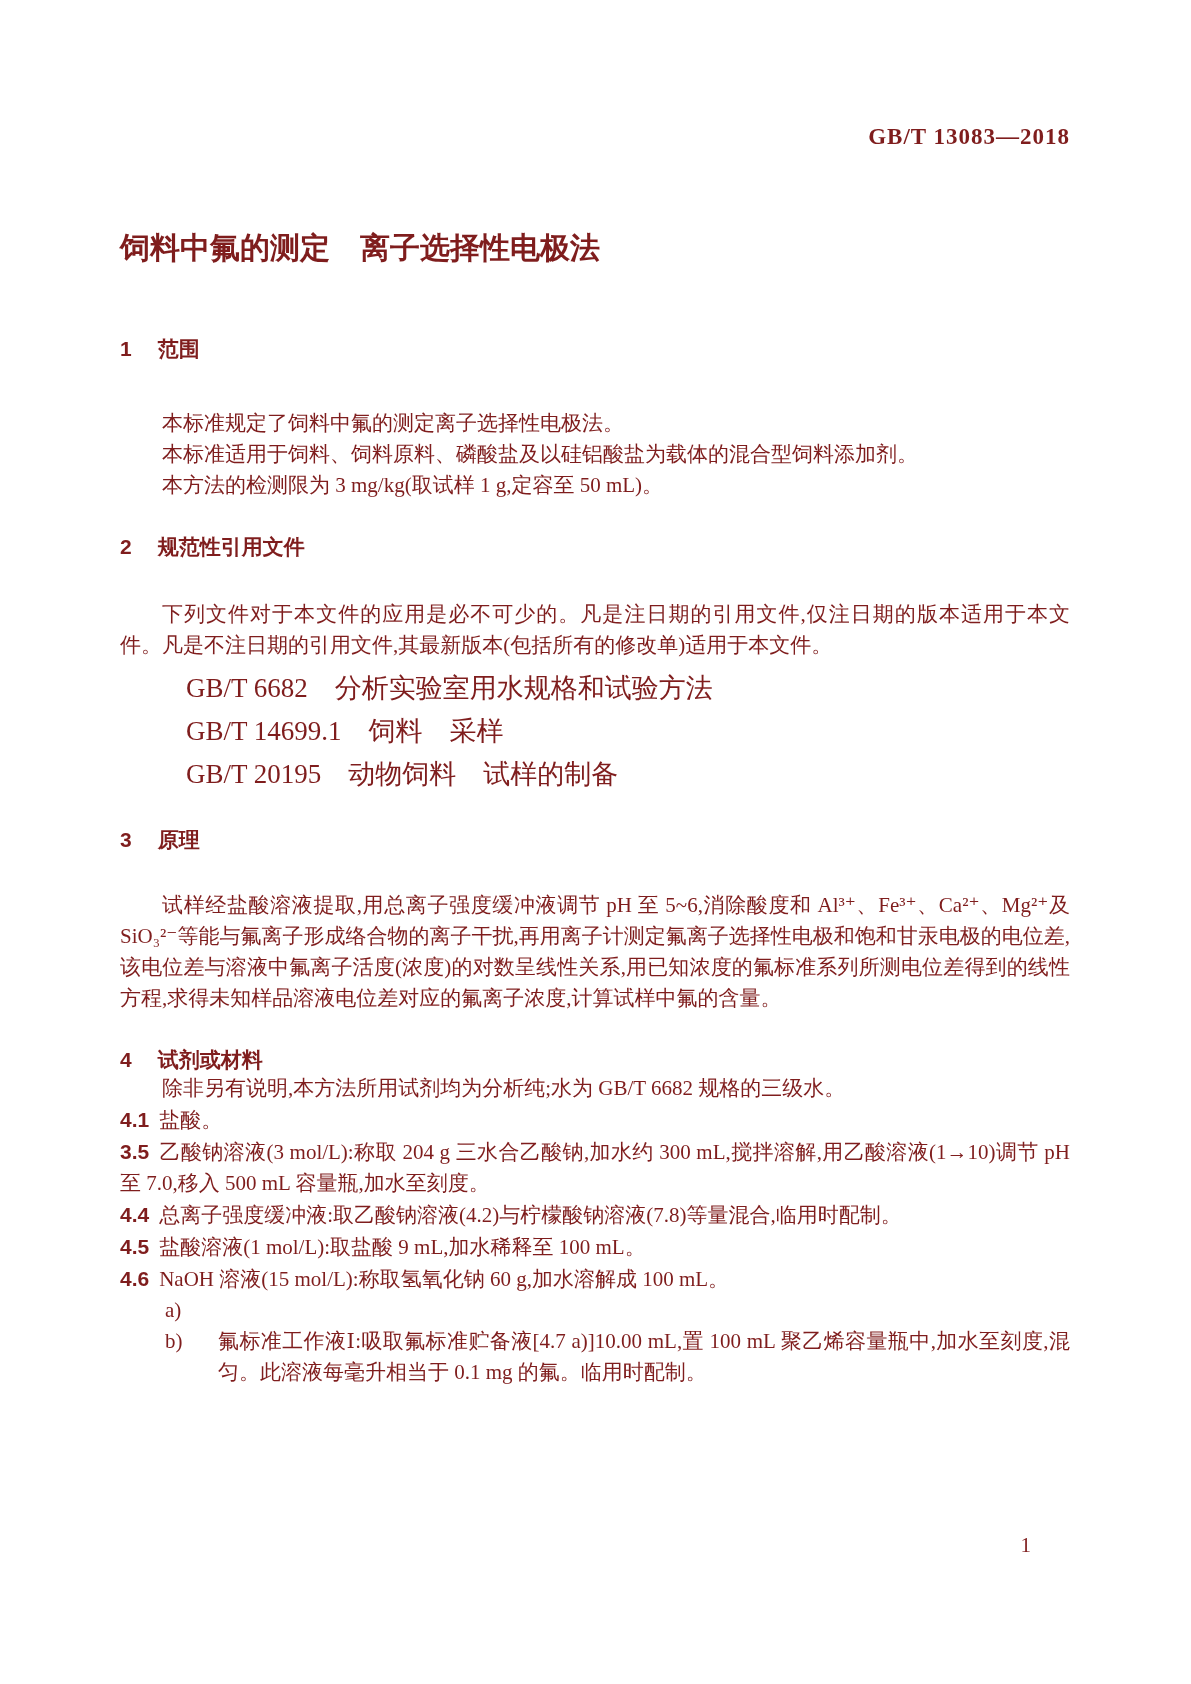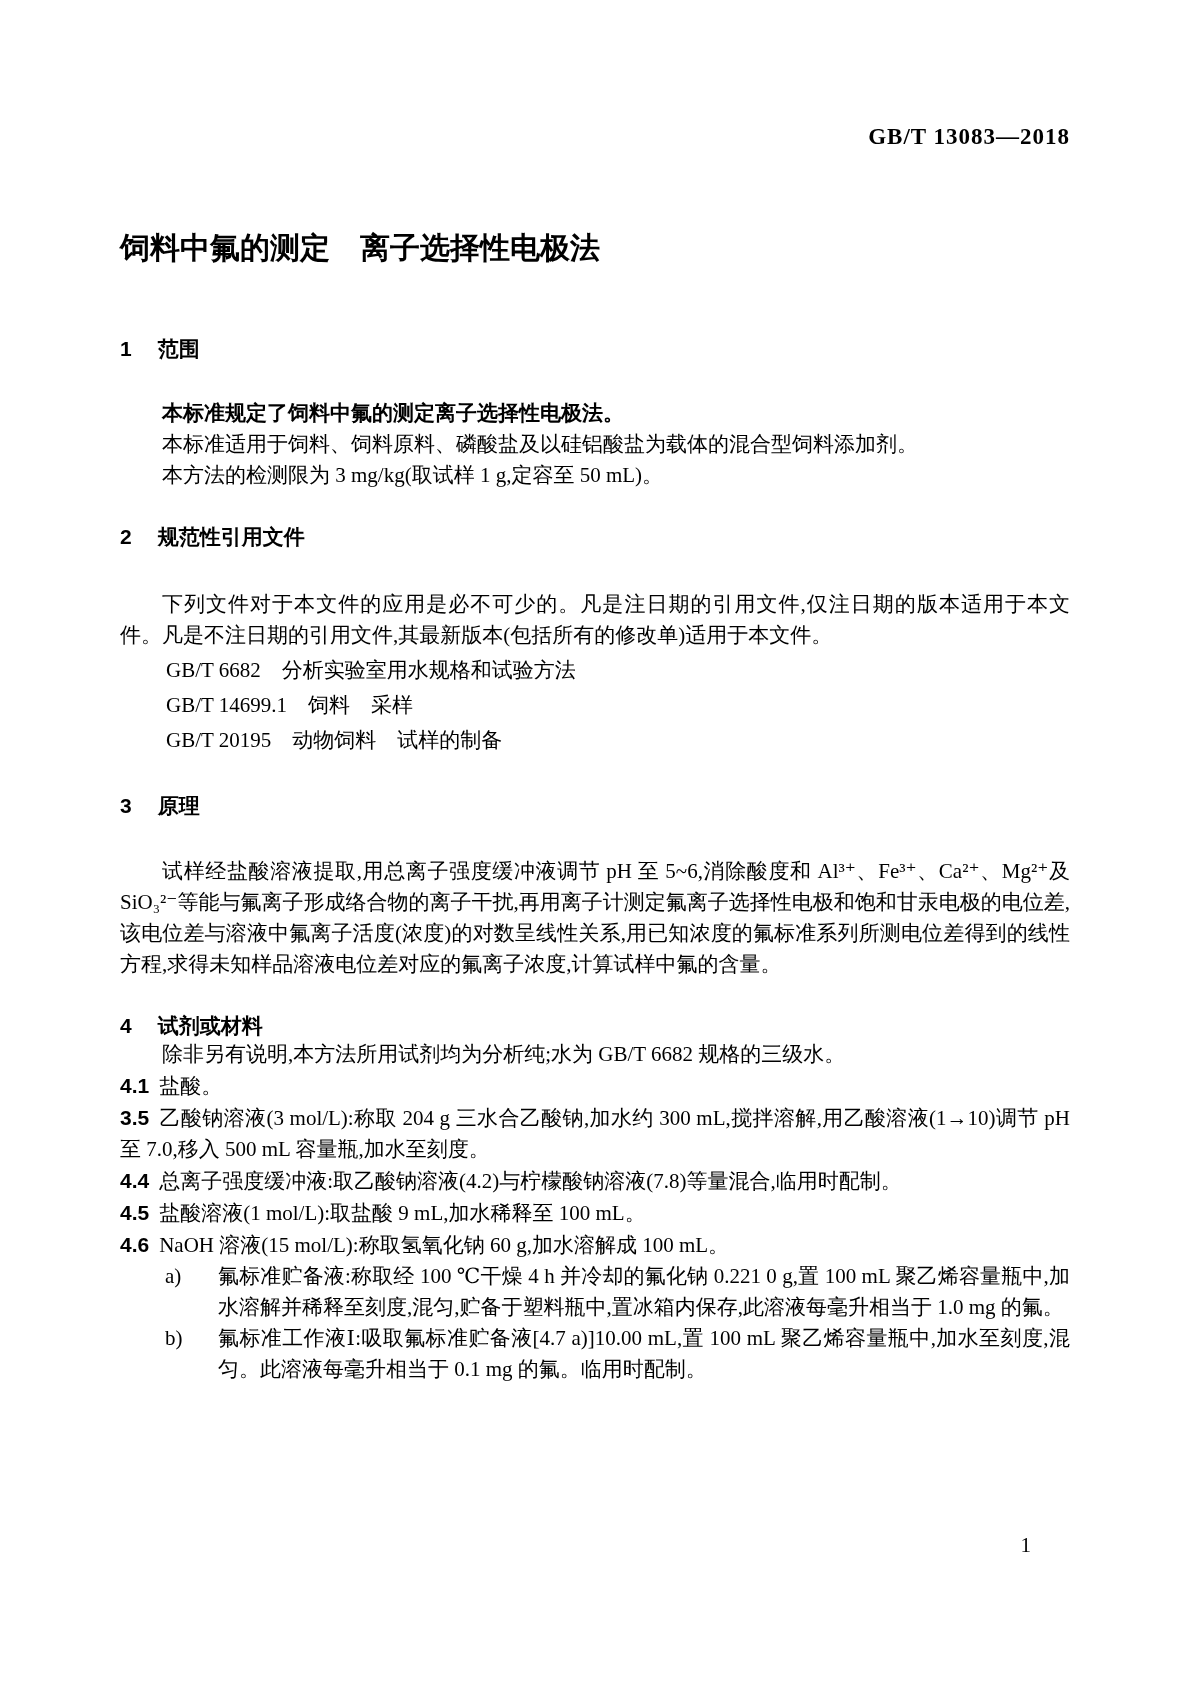--- a/index.html
+++ b/index.html
@@ -5,21 +5,21 @@
   html, body {
     margin: 0;
     padding: 0;
     background: #ffffff;
   }
   .page {
     position: relative;
     width: 1191px;
     height: 1684px;
     background: #ffffff;
-    color: #000000;
+    color: #7f1d1d;
     font-family: "Liberation Serif", "DejaVu Serif", serif;
     overflow: hidden;
   }
   .content {
     padding: 0 121px 0 120px;
   }
   
   .std-code {
     padding-top: 124px;
     text-align: right;
@@ -53,28 +53,28 @@
   .sec-h-3 { margin-top: 37px; }
   .sec-h-4 { margin-top: 33px; }
   
   .body-p {
     margin: 0;
     font-size: 21px;
     line-height: 31px;
     text-align: justify;
   }
   .indent { text-indent: 2em; }
-  .mt-p1 { margin-top: 36px; font-weight: bold; }
+  .mt-p1 { margin-top: 46px; }
   .mt-p2 { margin-top: 39px; }
   .mt-p3 { margin-top: 37px; }
   .mt-p4 { }
   .ref-line {
-    margin: 4px;
+    margin: 12px;
     padding-left: 2em;
-    font-size: 21px;
+    font-size: 27px;
     line-height: 31px;
   }
   
   .clause {
     margin: 0;
     font-size: 21px;
     line-height: 31px;
     text-align: justify;
   }
   .clause-num {
@@ -144,21 +144,20 @@
     <p class="body-p indent mt-p4">除非另有说明,本方法所用试剂均为分析纯;水为 GB/T 6682 规格的三级水。</p>
 
     <p class="clause"><span class="clause-num">4.1</span><span>盐酸。</span></p>
     <p class="clause"><span class="clause-num">3.5</span><span>乙酸钠溶液(3 mol/L):称取 204 g 三水合乙酸钠,加水约 300 mL,搅拌溶解,用乙酸溶液(1→10)调节 pH 至 7.0,移入 500 mL 容量瓶,加水至刻度。</span></p>
     <p class="clause"><span class="clause-num">4.4</span><span>总离子强度缓冲液:取乙酸钠溶液(4.2)与柠檬酸钠溶液(7.8)等量混合,临用时配制。</span></p>
     <p class="clause"><span class="clause-num">4.5</span><span>盐酸溶液(1 mol/L):取盐酸 9 mL,加水稀释至 100 mL。</span></p>
     <p class="clause"><span class="clause-num">4.6</span><span>NaOH 溶液(15 mol/L):称取氢氧化钠 60 g,加水溶解成 100 mL。</span></p>
 
     <div class="subitem">
       <span class="sub-label">a)</span>
-      <span class="sub-text">氟标准贮备液:称取经 100 ℃干燥 4 h 并冷却的氟化钠 0.221 0 g,置 100 mL 聚乙烯容量瓶中,加水溶解并稀释至刻度,混匀,贮备于塑料瓶中,置冰箱内保存,此溶液每毫升相当于 1.0 mg 的氟。</span>
     </div>
     <div class="subitem">
       <span class="sub-label">b)</span>
       <span class="sub-text">氟标准工作液Ⅰ:吸取氟标准贮备液[4.7 a)]10.00 mL,置 100 mL 聚乙烯容量瓶中,加水至刻度,混匀。此溶液每毫升相当于 0.1 mg 的氟。临用时配制。</span>
     </div>
 
   </div>
 
   <div class="page-num">1</div>
 </div>

